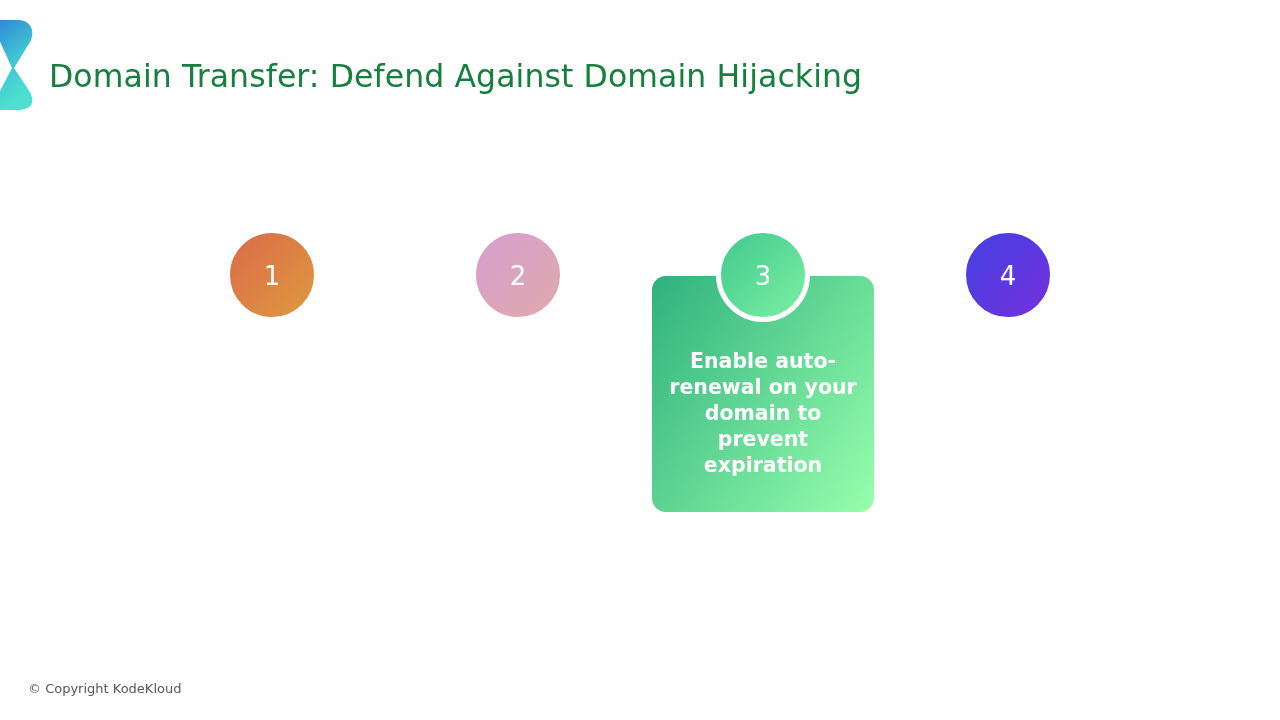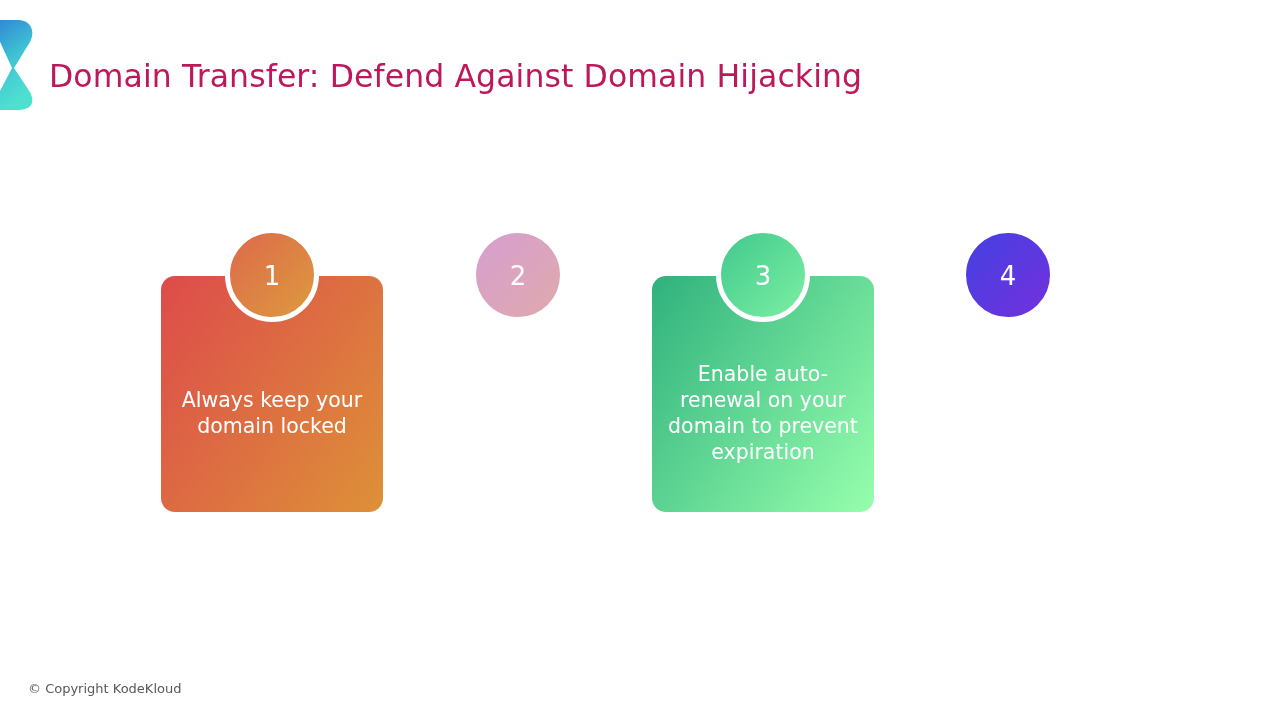--- a/index.html
+++ b/index.html
@@ -26,21 +26,21 @@
   }
 
   
   .slide-title {
     position: absolute;
     left: 49px;
     top: 54px;
     font-size: 31.5px;
     line-height: 45px;
     font-weight: 400;
-    color: #be185d;
+    color: #15803d;
     letter-spacing: 0.1px;
     white-space: nowrap;
   }
 
   
   .cards-row {
     position: absolute;
     left: 161px;
     top: 228px;
     width: 958px;
@@ -73,21 +73,21 @@
 
   .card-text {
     color: #ffffff;
     font-size: 20.5px;
     line-height: 26px;
     text-align: center;
     padding: 0 10px;
     width: 100%;
     
     margin-top: 38px;
-    font-weight: 400;
+    font-weight: 700;
   }
 
   
   .card-badge {
     position: absolute;
     top: 0px;
     left: 50%;
     transform: translateX(-50%);
     width: 94px;
     height: 94px;
@@ -132,23 +132,20 @@
     </defs>
     <path d="M -10 2 L 18 2 C 30 2 36 12 30 24 L 14 50 L 30 74 C 36 86 30 92 18 92 L -10 92 L 12 50 Z" fill="url(#logoGrad)"></path>
   </svg>
 </div>
 
 <h1 class="slide-title">Domain Transfer: Defend Against Domain Hijacking</h1>
 
 <div class="cards-row">
 
   <div class="card-wrap c0">
-    <div class="card-body" style="background: linear-gradient(125deg, rgb(221, 75, 75) 0%, rgb(221, 145, 56) 100%);">
-      <div class="card-text">Always keep your domain locked</div>
-    </div>
     <div class="card-badge" style="background: linear-gradient(135deg, rgb(220, 106, 75) 0%, rgb(221, 154, 62) 100%);">
       <span class="card-badge-num">1</span>
     </div>
   </div>
 
   <div class="card-wrap c1">
     <div class="card-badge" style="background: linear-gradient(135deg, rgb(214, 159, 207) 0%, rgb(224, 169, 173) 100%);">
       <span class="card-badge-num">2</span>
     </div>
   </div>

